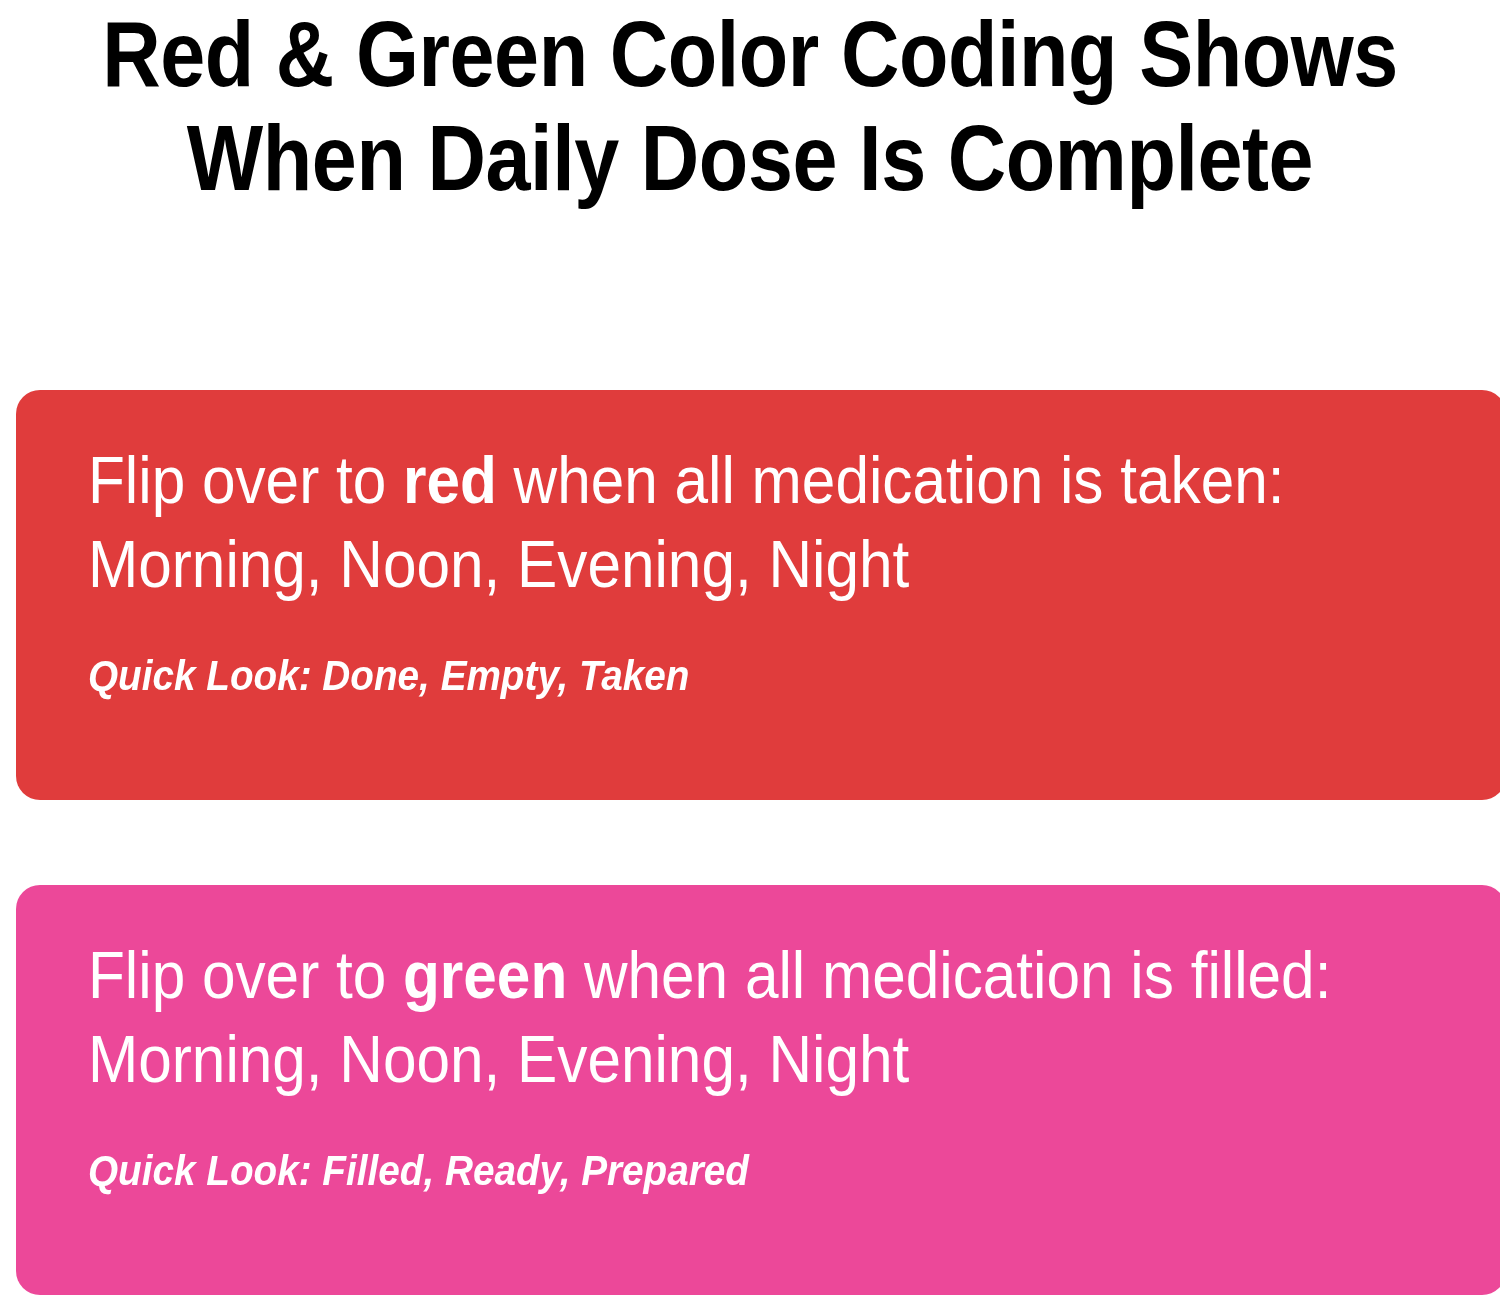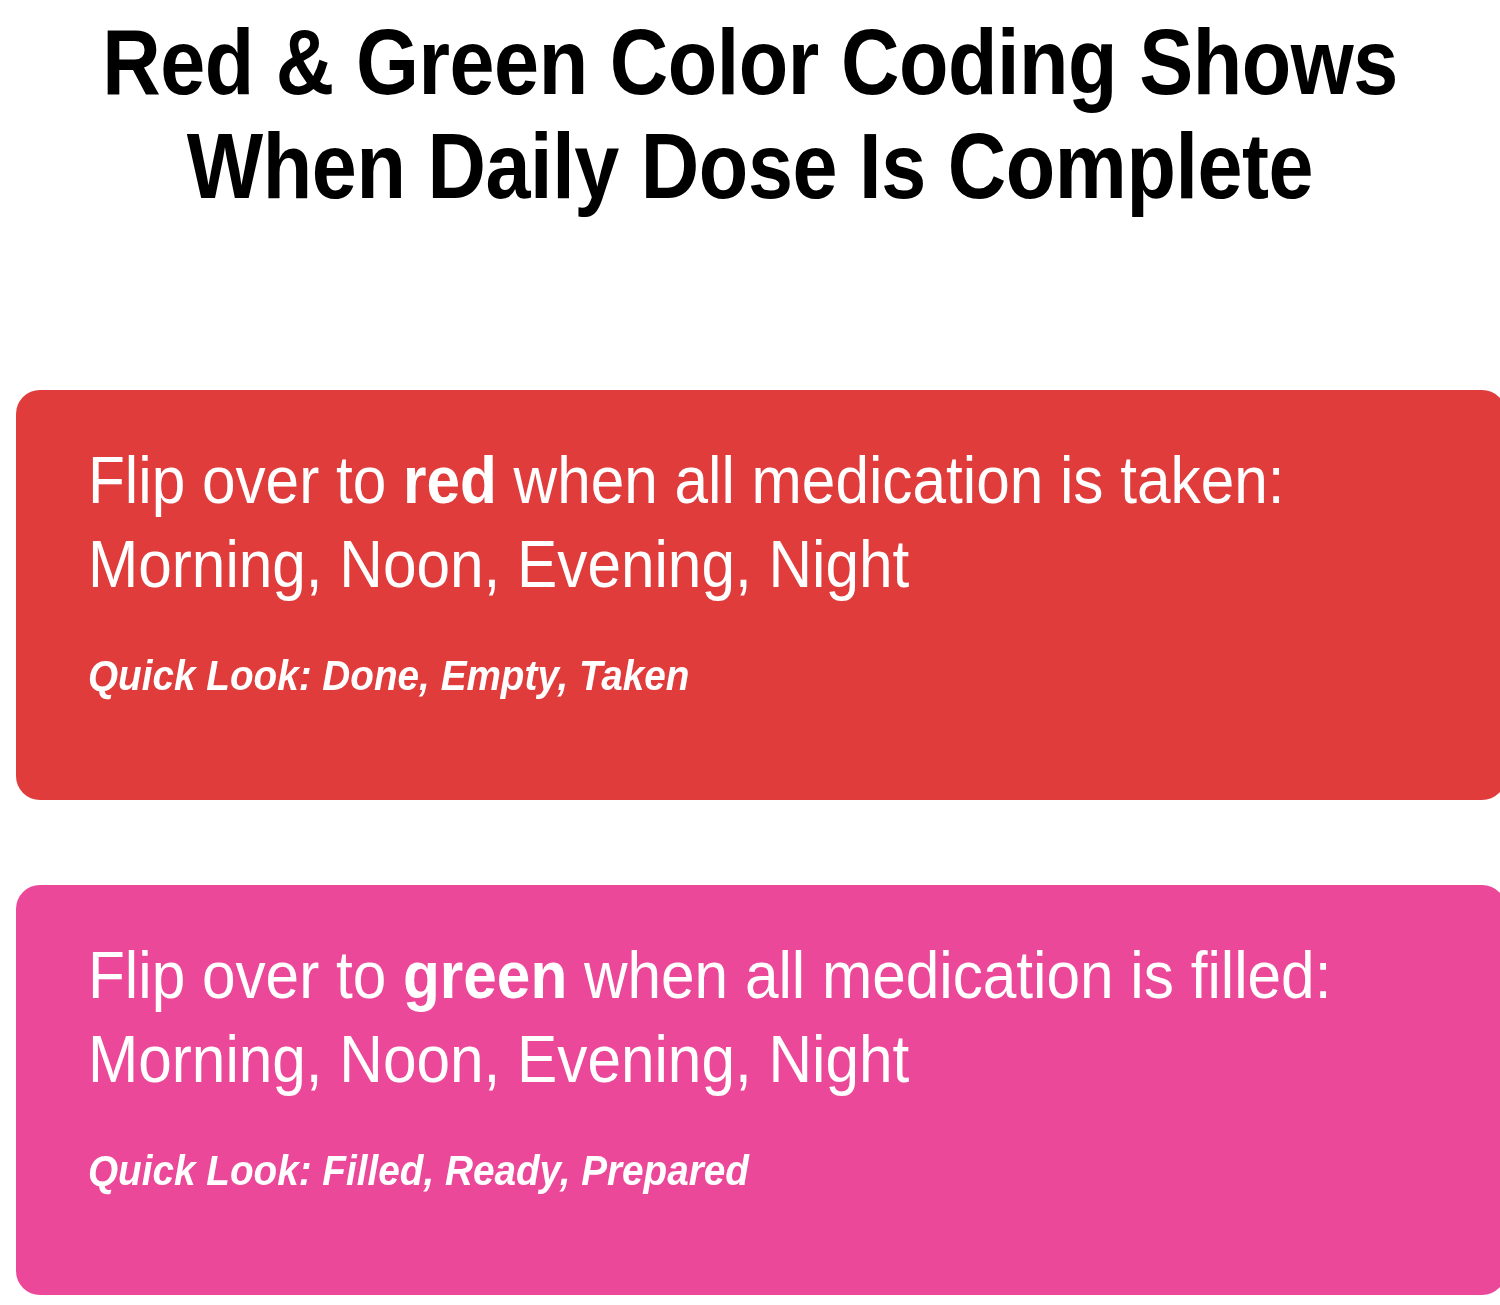--- a/index.html
+++ b/index.html
@@ -11,21 +11,21 @@
     height: 1305px;
     background: #ffffff;
     font-family: "Liberation Sans", "DejaVu Sans", sans-serif;
     overflow: hidden;
     position: relative;
   }
 
   
   .title-block {
     width: 1500px;
-    padding-top: 10px;
+    padding-top: 2px;
     text-align: center;
   }
   .title-line {
     display: block;
     font-family: "Liberation Sans", "DejaVu Sans", sans-serif;
     font-weight: bold;
     font-size: 92px;
     line-height: 104px;
     letter-spacing: -0.5px;
     color: #000000;

